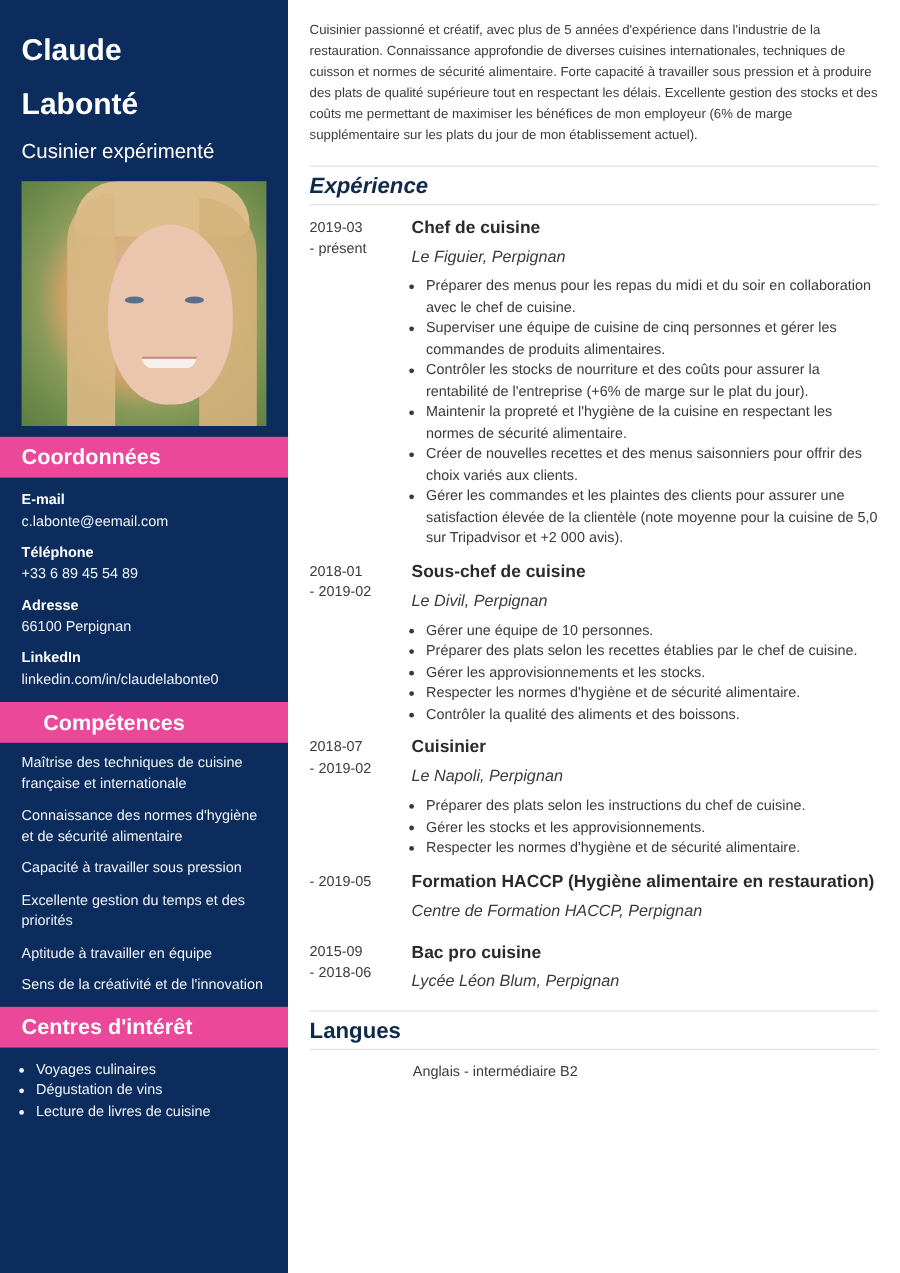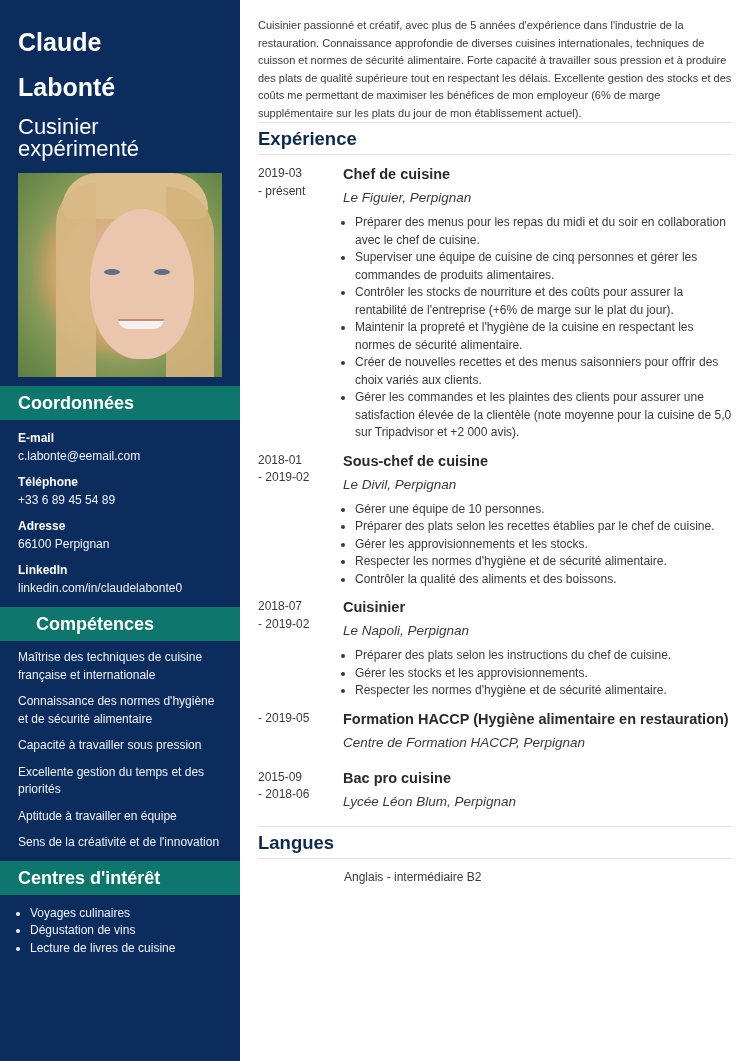--- a/index.html
+++ b/index.html
@@ -7,36 +7,36 @@
     body { font-family: "Liberation Sans", sans-serif; color: #333; position: relative; }
 
     .sidebar {
       position: absolute; left: 0; top: 0; width: 240px; height: 1061px;
       background: #0b2c5c; color: #ffffff;
     }
     .name {
       padding: 20px 18px 0 18px;
       font-size: 25px; font-weight: bold; line-height: 45px; color: #fff;
     }
-    .job-title { padding: 6px 18px 0 18px; font-size: 22px; color: #fff; line-height: 22px; }
+    .job-title { padding: 6px 18px 0 18px; font-size: 17px; color: #fff; line-height: 22px; }
     .photo {
       margin: 13px 18px 0 18px; width: 204px; height: 204px;
       background: radial-gradient(ellipse at 52% 48%, #e8c2a8 0%, #dcae92 26%, #d7b07c 36%, #c9a266 48%, #8a9a5a 62%, #6f8d4c 80%, #5e7d42 100%);
       position: relative; overflow: hidden;
     }
     .photo .hair-l { position:absolute; left:38px; top:10px; width:40px; height:200px; background:#d8b884; border-radius: 40px 0 0 0; opacity:.9; }
     .photo .hair-r { position:absolute; right:8px; top:14px; width:48px; height:196px; background:#d4b27c; border-radius: 0 50px 0 0; opacity:.9; }
     .photo .hair-top { position:absolute; left:44px; top:0; width:146px; height:46px; background:#dcbe8c; border-radius: 70px 70px 20px 20px; }
     .photo .face { position:absolute; left:72px; top:36px; width:104px; height:150px; background:#eac6ae; border-radius: 50% 50% 46% 46%; }
     .photo .eye { position:absolute; top:96px; width:16px; height:6px; background:#5b6f88; border-radius:50%; }
     .photo .eye.l { left:86px; } .photo .eye.r { left:136px; }
     .photo .mouth { position:absolute; left:100px; top:146px; width:46px; height:10px; background:#f7f1ee; border-radius: 0 0 20px 20px; border-top: 2px solid #c88a80; }
 
     .side-head {
-      margin-top: 9px; background: #0f766e; height: 34px; padding: 0 18px;
+      margin-top: 9px; background: #ec4899; height: 34px; padding: 0 18px;
       font-size: 18px; font-weight: bold; line-height: 34px; color: #fff;
     }
     .contact { padding: 10px 18px 0 18px; }
     .contact .label { font-size: 12px; font-weight: bold; line-height: 17px; margin-top: 0; }
     .contact .value { font-size: 12px; line-height: 18px; margin-bottom: 9px; color: #f0f3f8; }
     .skills { padding: 8px 18px 0 18px; }
     .skills .skill { font-size: 12px; line-height: 17.5px; margin-bottom: 9px; color: #f0f3f8; }
     .interests { padding: 10px 18px 0 30px; list-style: disc; }
     .interests li { font-size: 12px; line-height: 17.5px; color: #f0f3f8; }
 
@@ -101,21 +101,21 @@
   <ul class="interests">
     <li>Voyages culinaires</li>
     <li>Dégustation de vins</li>
     <li>Lecture de livres de cuisine</li>
   </ul>
 </aside>
 
 <main class="main">
   <p class="summary">Cuisinier passionné et créatif, avec plus de 5 années d'expérience dans l'industrie de la restauration. Connaissance approfondie de diverses cuisines internationales, techniques de cuisson et normes de sécurité alimentaire. Forte capacité à travailler sous pression et à produire des plats de qualité supérieure tout en respectant les délais. Excellente gestion des stocks et des coûts me permettant de maximiser les bénéfices de mon employeur (6% de marge supplémentaire sur les plats du jour de mon établissement actuel).</p>
 
-  <h2 class="sec-head" style="">Expérience</h2>
+  <h2 class="sec-head" style="margin-top:16px;font-style:italic;">Expérience</h2>
 
   <div class="entry">
     <div class="date">
       <div>2019-03</div>
       <div>- présent</div>
     </div>
     <div class="body">
       <div class="title">Chef de cuisine</div>
       <div class="place">Le Figuier, Perpignan</div>
       <ul>

